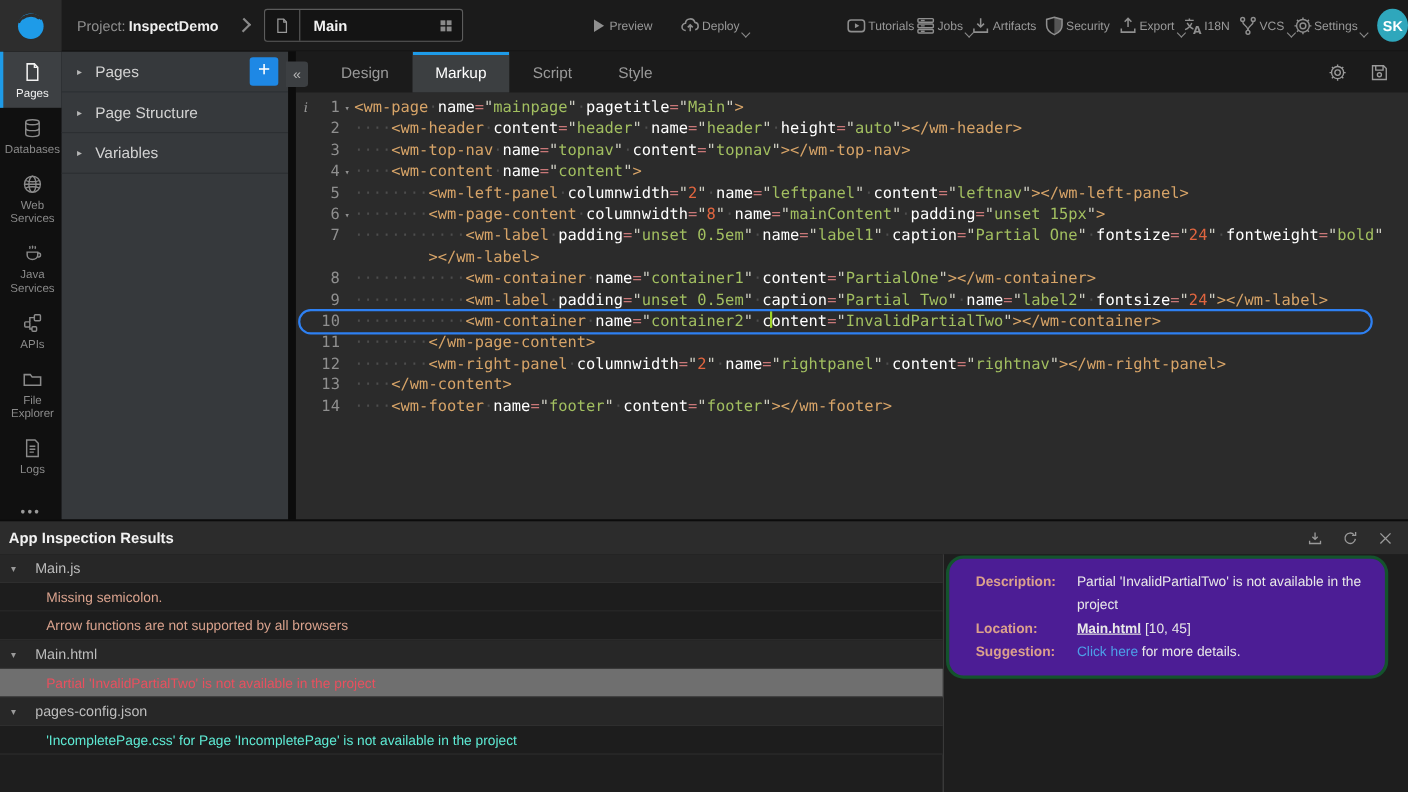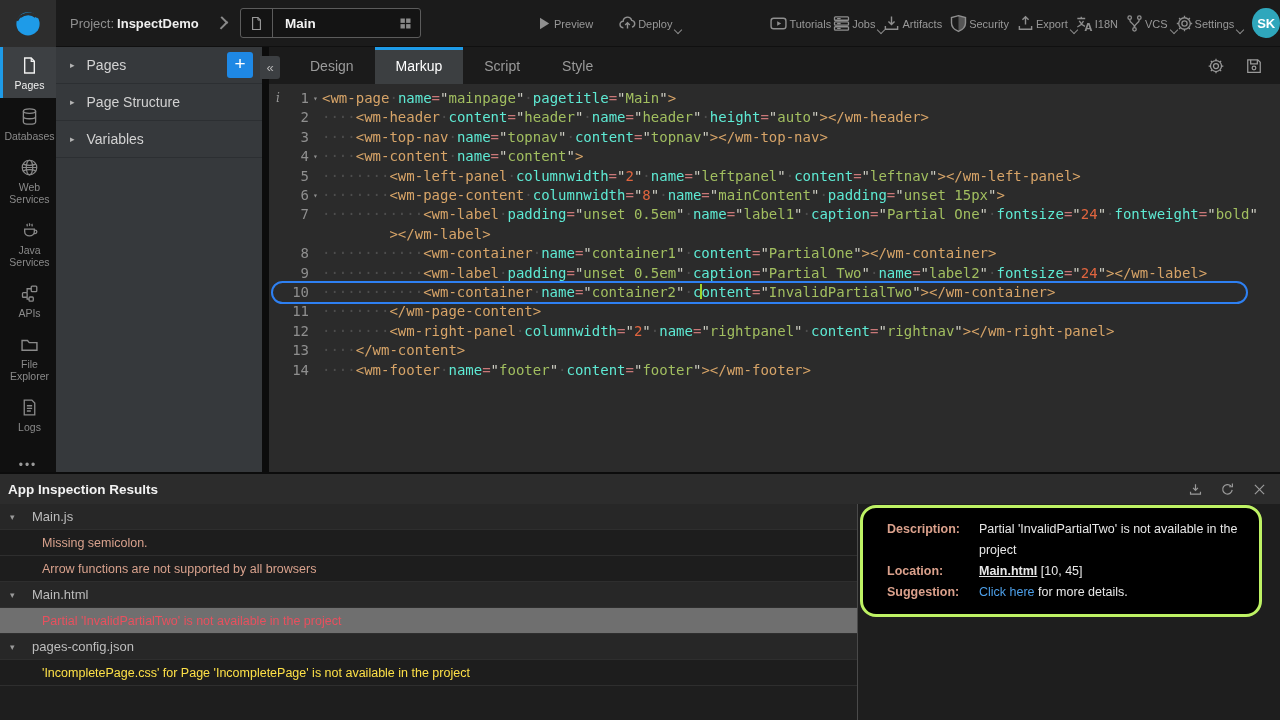--- a/index.html
+++ b/index.html
@@ -56,21 +56,21 @@
   .tab-icons svg { width:20px; height:20px; cursor:pointer;}
 
   .codearea { flex:1; padding-top:5px; overflow:hidden; font-family:"DejaVu Sans Mono", monospace; font-size:14px; line-height:19.4px;}
   .code-line { display:flex; position:relative; }
   .g-info { width:18px; text-align:center; color:#9a9a9a; font-style:italic; font-family:"DejaVu Serif", serif; font-size:12px; flex-shrink:0;}
   .g-num { width:22px; text-align:right; color:#8f8f8f; flex-shrink:0;}
   .g-fold { width:13px; text-align:center; color:#8f8f8f; font-size:8px; flex-shrink:0; cursor:pointer;}
   .code-text { white-space:pre-wrap; color:#e3e3de; flex:1; cursor:text;}
   .tok-w { color:#4d4d4d; }
   .tok-t { color:#d7a468; }
-  .tok-a { color:#5eead4; }
+  .tok-a { color:#ffffff; }
   .tok-e { color:#c97878; }
   .tok-q { color:#cfcfc4; }
   .tok-s { color:#a2bf60; }
   .tok-n { color:#e0653f; }
   .tok-p { color:#6a6a6a; }
   .cursor-bar { display:inline-block; width:2px; height:15px; background:#9fd32a; vertical-align:-2px; margin:0 -1px;}
   .code-line.hl::after { content:""; position:absolute; left:2px; right:32px; top:-2px; bottom:-2px; border:2px solid #2e80f2; border-radius:13px; pointer-events:none;}
 
   
   .bottompanel { height:248px; background:#1e1e1e; border-top:2px solid #0c0c0c; display:flex; flex-direction:column;}
@@ -80,25 +80,25 @@
   .bp-hicons svg { width:17px; height:17px; cursor:pointer;}
   .bp-body { flex:1; display:flex; min-height:0;}
   .bp-left { width:858px; border-right:1px solid #4a4a4a; }
   .insp-row { height:26px; display:flex; align-items:center; border-bottom:1px solid #2e2e2e; cursor:pointer;}
   .insp-row.file { background:#272727; }
   .insp-row.issue { background:#1d1d1d; }
   .insp-row .f-arrow { color:#9a9a9a; font-size:9px; margin:0 0 0 10px; width:14px;}
   .insp-row .f-label { color:#bdbdbd; font-size:13px; margin-left:8px;}
   .insp-row .i-text { font-size:12.5px; margin-left:42px;}
   .insp-row .i-text.warning { color:#d9a28d; }
-  .insp-row .i-text.error { color:#fde047; }
+  .insp-row .i-text.error { color:#5eead4; }
   .insp-row.selected { background:#6f6f6f; }
   .insp-row.selected .i-text.error { color:#e8505e; }
   .bp-right { flex:1; position:relative; background:#1e1e1e;}
-  .detail-box { position:absolute; left:2px; top:1px; width:402px; height:112px; border:3px solid #bef264; border-radius:16px; background:#000000; padding:11px 16px 10px 24px;}
+  .detail-box { position:absolute; left:2px; top:1px; width:402px; height:112px; border:3px solid #14532d; border-radius:16px; background:#4c1d95; padding:11px 16px 10px 24px;}
   .d-row { display:flex; font-size:12.5px; line-height:21px;}
   .d-label { width:92px; color:#dba18c; font-weight:bold; flex-shrink:0;}
   .d-value { color:#e8e8e8; width:278px;}
   .d-link-file { color:#e8e8e8; text-decoration:underline; font-weight:bold; cursor:pointer;}
   .d-link-blue { color:#4d9fe8; cursor:pointer;}
   svg.def { position:absolute; width:0; height:0; }
 </style>
 </head>
 <body>
 

